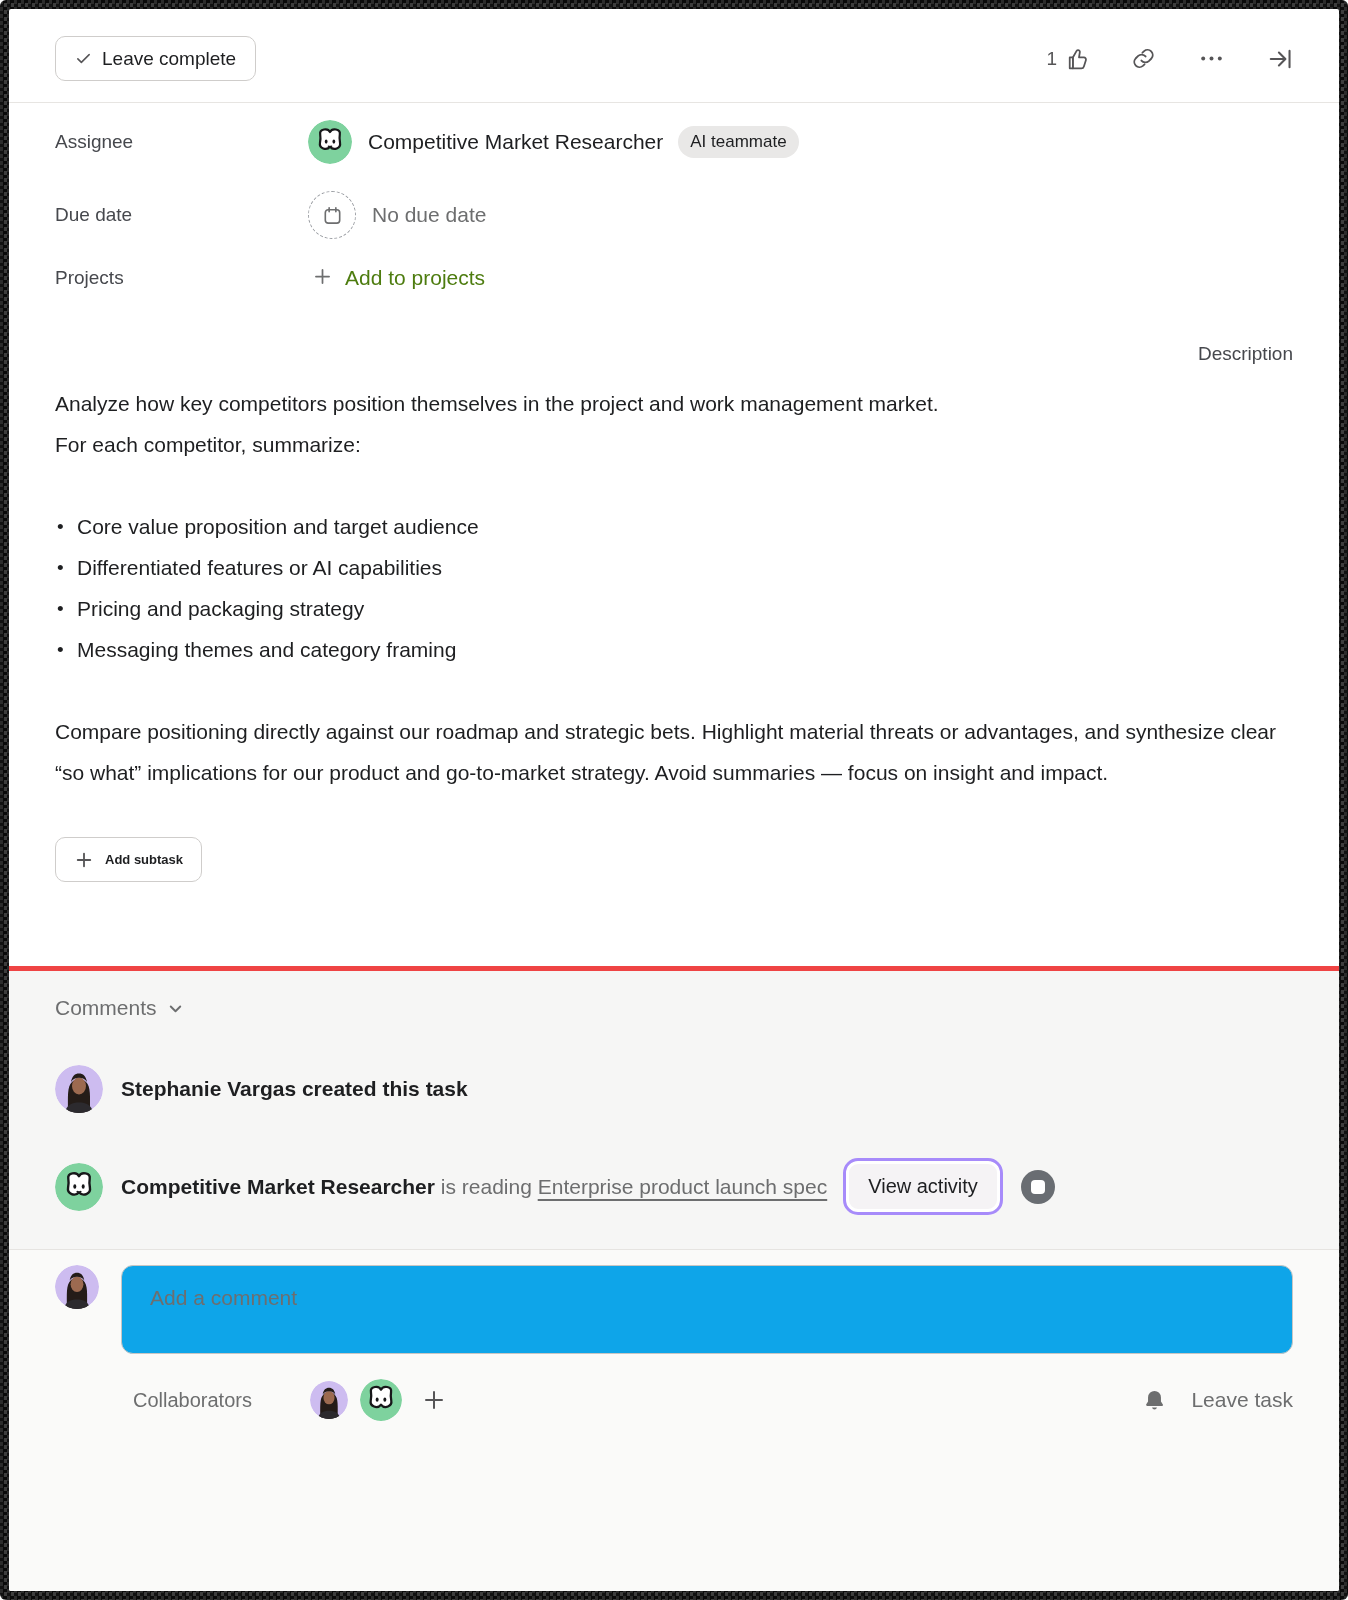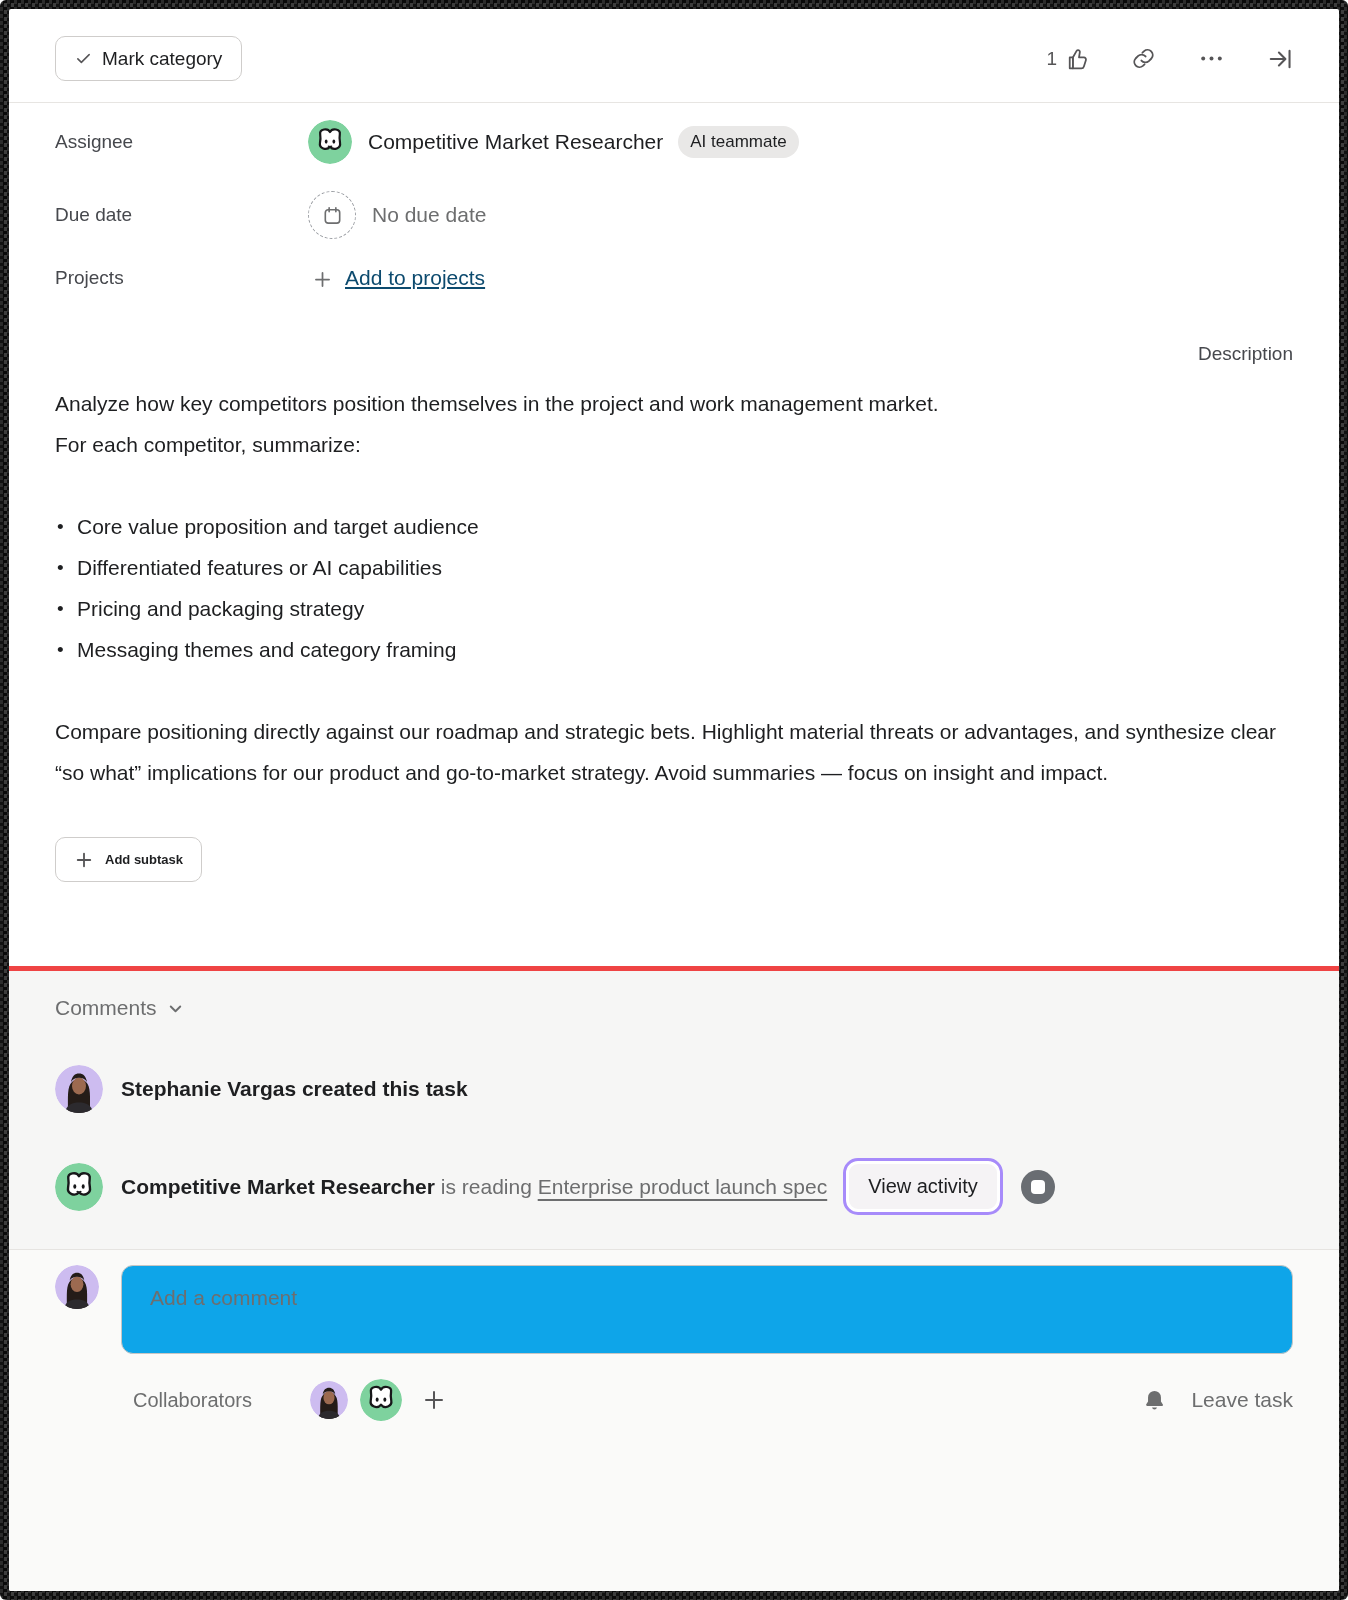--- a/index.html
+++ b/index.html
@@ -41,22 +41,22 @@
   .av44 { width:44px; height:44px; }
   .av48 { width:48px; height:48px; }
   .av38 { width:38px; height:38px; }
   .av42 { width:42px; height:42px; }
   .assignee-name { font-size:21px; margin-left:16px; }
   .badge { margin-left:15px; background:#e9e8e7; border-radius:16px;
            padding:6px 12px; font-size:17px; color:#1e1f21; }
   .due-circle { width:48px; height:48px; border:1.6px dashed #9b9ea3; border-radius:50%;
                 display:flex; align-items:center; justify-content:center; color:#6d6e6f; cursor:pointer; }
   .gray-value { font-size:21px; color:#6d6e6f; margin-left:16px; }
-  .add-projects { display:flex; align-items:flex-end; gap:12px; color:#0c4a6e;
-                  font-size:21px; margin-left:4px; cursor:pointer;text-decoration:underline; }
+  .add-projects { display:flex; align-items:flex-start; gap:12px; color:#4d7c0f;
+                  font-size:21px; margin-left:4px; cursor:pointer; }
 
   
   .desc { padding:0 46px; margin-top:53px; }
   .desc-label { font-size:19px; color:#46484d; margin-bottom:18px;text-align:right; }
   .desc-body { font-size:21px; line-height:41px; color:#1e1f21; }
   .desc-gap { height:41px; }
   .desc-list { list-style:none; }
   .desc-list li { position:relative; padding-left:22px; }
   .desc-list li::before { content:"•"; position:absolute; left:2px; font-size:19px; }
 
@@ -103,21 +103,21 @@
 <div class="frame">
   <div class="page">
 
     <div class="toolbar">
       <button class="btn-outline">
         <span>
           <svg width="17" height="17" viewBox="0 0 24 24" fill="none" stroke="#565557" stroke-width="2.2" stroke-linecap="round" stroke-linejoin="round">
               <path d="M4 12.5l5 5L20 6.5"></path>
             </svg>
         </span>
-        <span>Mark category</span>
+        <span>Leave complete</span>
       </button>
       <div class="toolbar-right">
         <div class="like-wrap">
           <span>1</span>
           <span>
             <svg width="25" height="25" viewBox="0 0 24 24" fill="none" stroke="#565557" stroke-width="1.7" stroke-linecap="round" stroke-linejoin="round">
                 <path d="M8.5 11l3.6-6.3c.3-.5.8-.8 1.4-.8 1.1 0 1.9 1 1.7 2.1L14.4 11h4.7a2 2 0 0 1 1.9 2.6l-1.9 6a2.5 2.5 0 0 1-2.4 1.8H8.5z"></path>
                 <path d="M8.5 11H5.5v10.4h3z"></path>
               </svg>
           </span>

